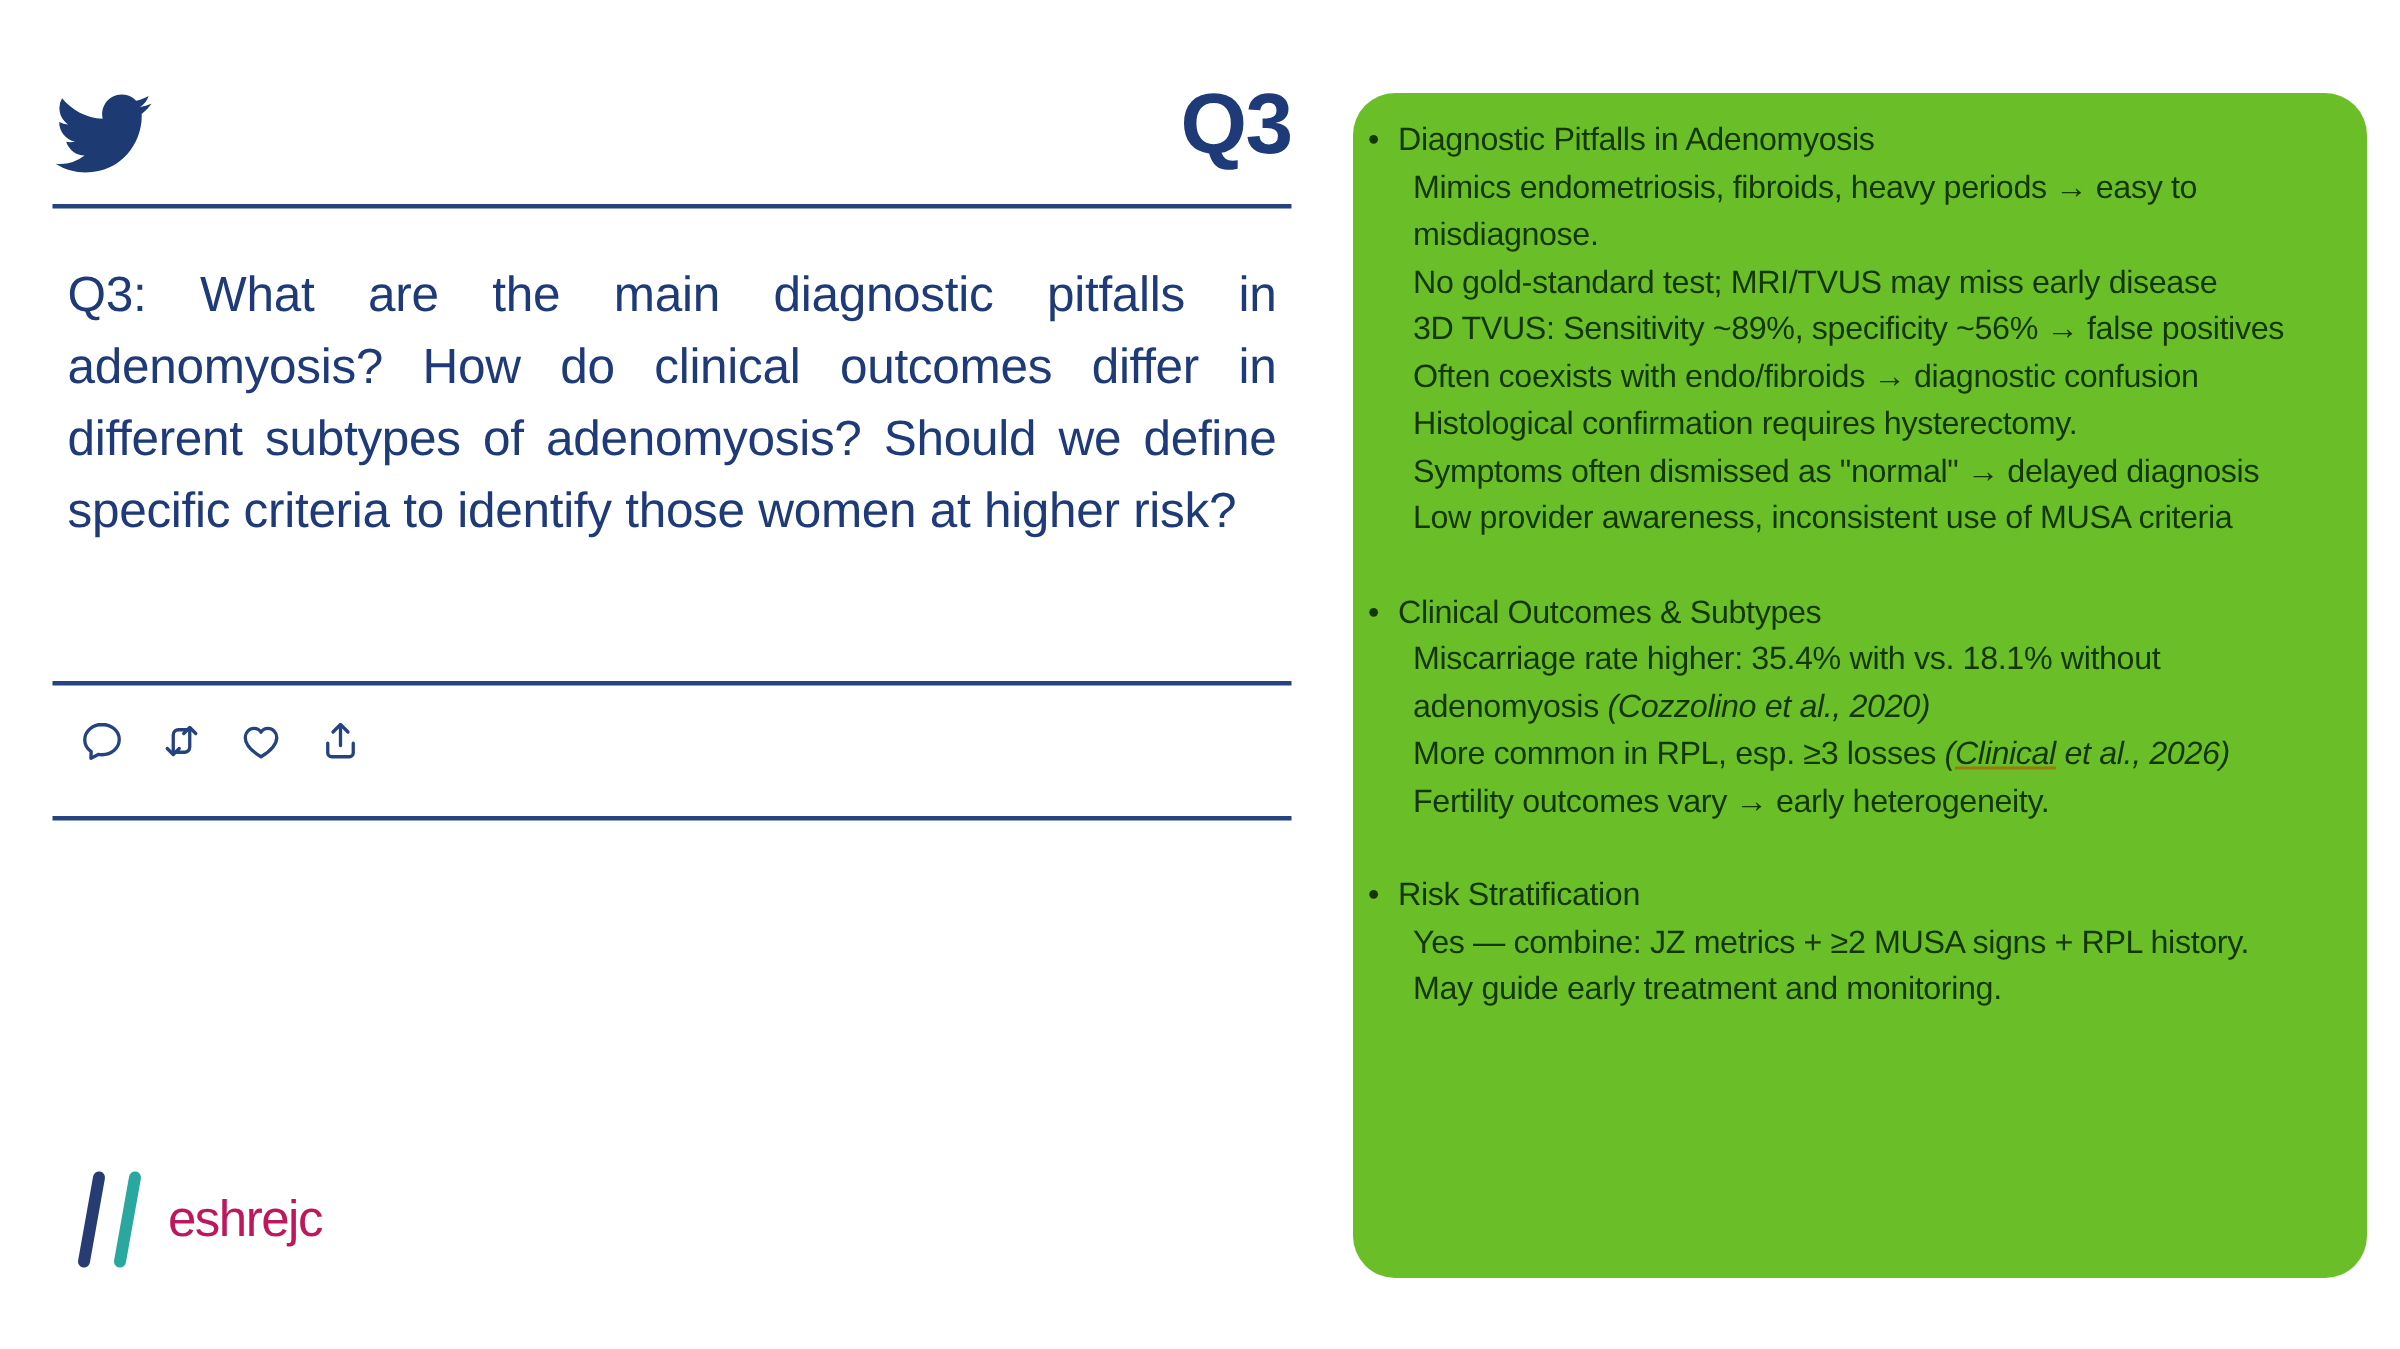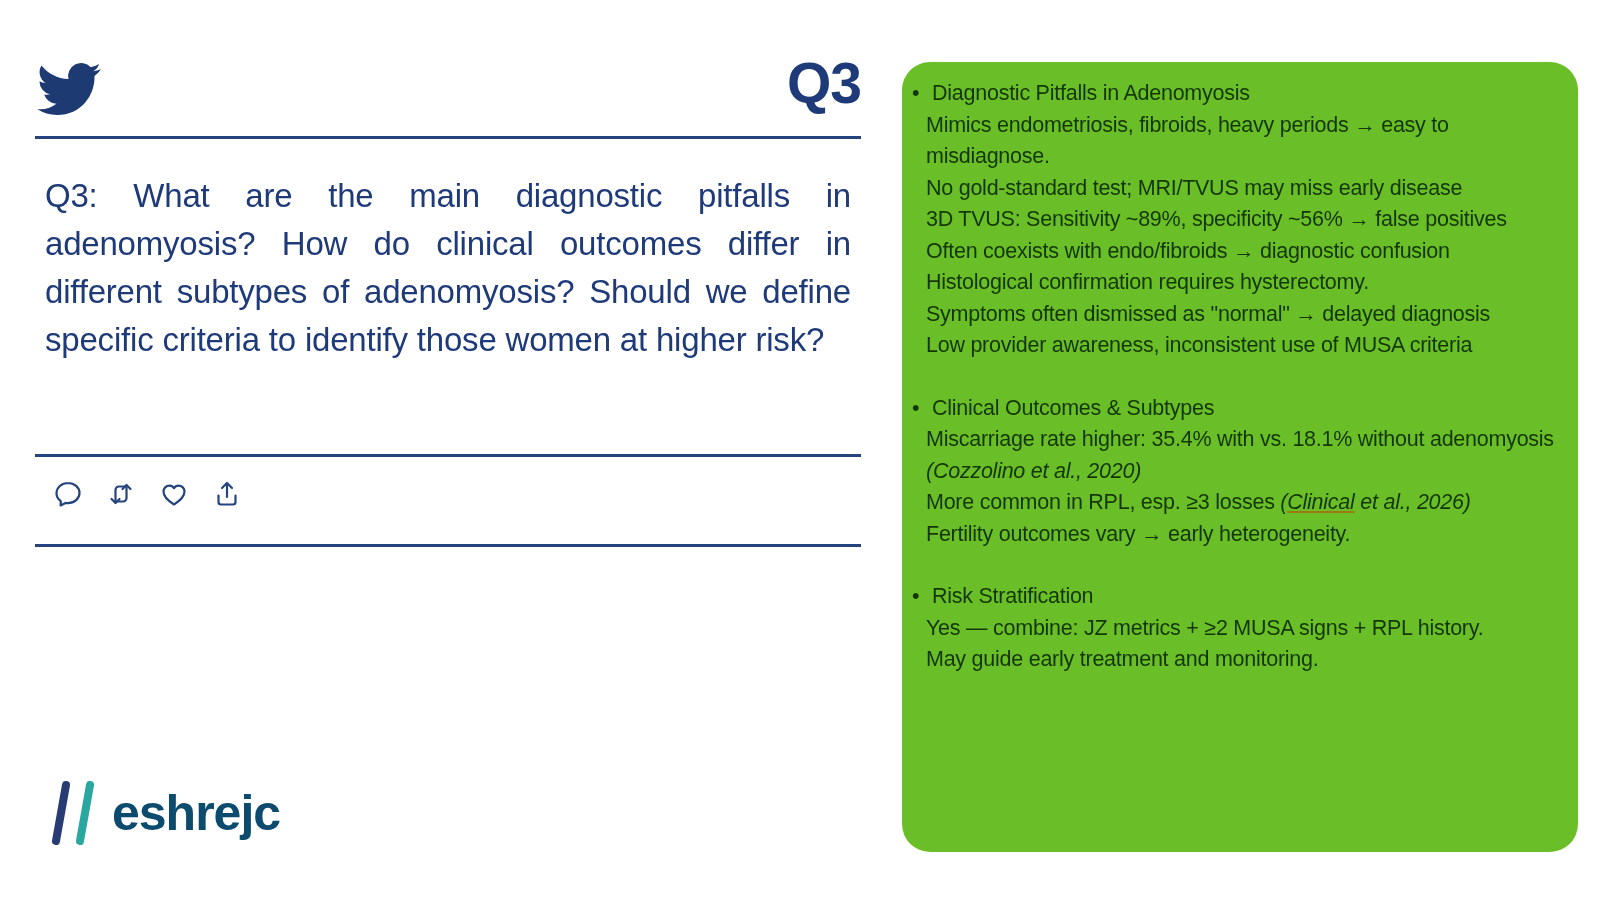--- a/index.html
+++ b/index.html
@@ -23,34 +23,34 @@
     text-align:justify;letter-spacing:-0.2px;
   }
   .actions{position:absolute;left:52px;top:478px;display:flex;gap:21px;}
   .action-btn{width:32px;height:32px;padding:0;border:none;background:transparent;cursor:pointer;}
   .action-btn svg{width:32px;height:32px;display:block;}
   .action-btn .stroke{fill:none;stroke:#25437f;stroke-width:2.2;stroke-linecap:round;stroke-linejoin:round;}
   
   .brand{position:absolute;left:36px;top:774px;display:flex;align-items:center;}
   .brand svg{width:74px;height:78px;display:block;}
   .brand-label{
-    font-size:50px;font-weight:bold;color:#0c4a6e;letter-spacing:-1px;margin-left:2px;
+    font-size:34px;font-weight:normal;color:#be185d;letter-spacing:-1px;margin-left:2px;
     line-height:78px;
   }
   
   .answer-panel{
     position:absolute;left:902px;top:62px;width:676px;height:790px;
     background:#6abf28;border-radius:28px;box-sizing:border-box;
     padding:16px 20px 0 10px;color:#143601;
     font-size:21.5px;line-height:31.5px;letter-spacing:-0.25px;
   }
   .panel-section{margin-bottom:31px;}
   .panel-heading{white-space:nowrap;}
   .panel-heading .bullet{display:inline-block;width:20px;}
-  .panel-item{margin-left:14px;}
+  .panel-item{margin-left:30px;}
   .seg-i{font-style:italic;}
   .seg-iu{font-style:italic;text-decoration:underline;text-decoration-color:#9c7a10;}
 </style>
 </head>
 <body>
 
 <svg class="twitter-logo" viewBox="0 0 24 24" aria-hidden="true">
   <path fill="#1d3a73" d="M23.953 4.57a10 10 0 01-2.825.775 4.958 4.958 0 002.163-2.723c-.951.555-2.005.959-3.127 1.184a4.92 4.92 0 00-8.384 4.482C7.69 8.095 4.067 6.13 1.64 3.162a4.822 4.822 0 00-.666 2.475c0 1.71.87 3.213 2.188 4.096a4.904 4.904 0 01-2.228-.616v.06a4.923 4.923 0 003.946 4.827 4.996 4.996 0 01-2.212.085 4.936 4.936 0 004.604 3.417 9.867 9.867 0 01-6.102 2.105c-.39 0-.779-.023-1.17-.067a13.995 13.995 0 007.557 2.209c9.053 0 13.998-7.496 13.998-13.985 0-.21 0-.42-.015-.63A9.935 9.935 0 0024 4.59z"></path>
 </svg>
 

